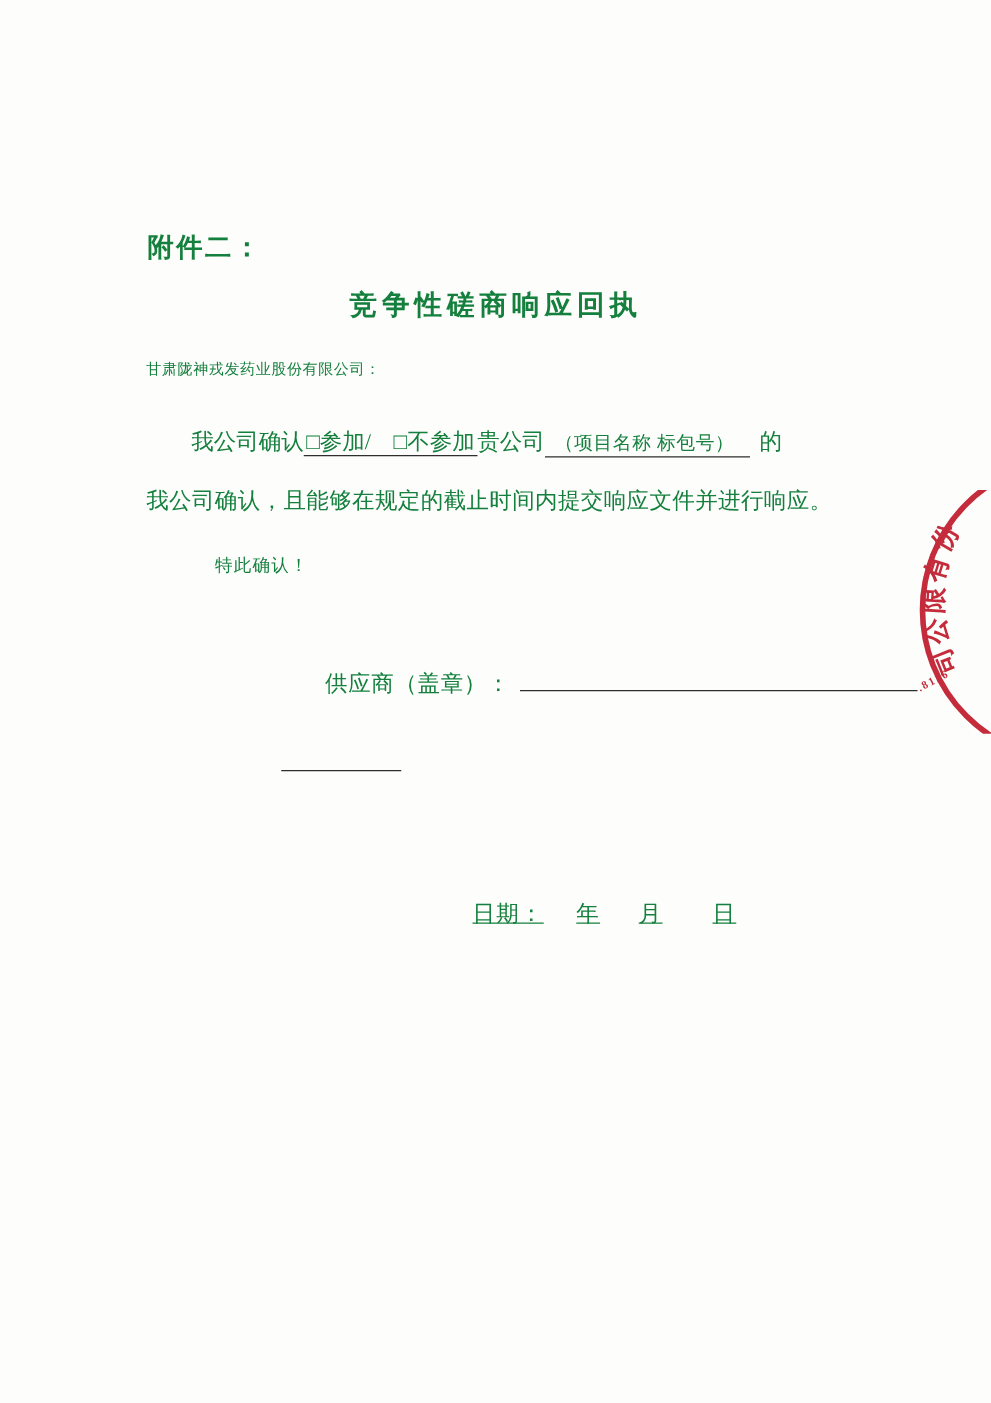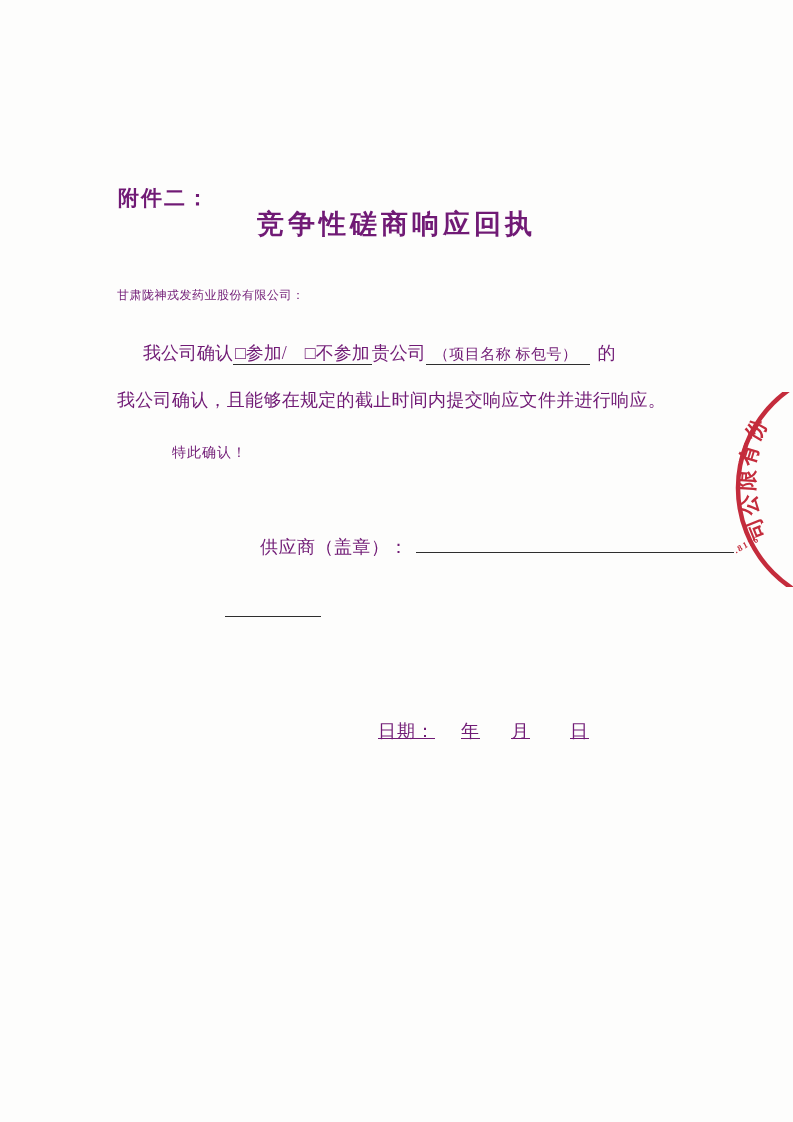--- a/index.html
+++ b/index.html
@@ -8,45 +8,45 @@
     background: #888;
   }
   .page {
     position: relative;
     width: 793px;
     height: 1122px;
     margin: 0 auto;
     background: #fdfdfc;
     overflow: hidden;
     font-family: "Liberation Serif", "DejaVu Serif", serif;
-    color: #701a75;
+    color: #15803d;
   }
   .abs { position: absolute; }
 
   .attachment-label {
     left: 118px; top: 184px;
     font-size: 21px;
     font-weight: bold;
     letter-spacing: 2px;
   }
   .doc-title {
-    left: 0; right: 0; top: 206px;
+    left: 0; right: 0; top: 229px;
     text-align: center;
-    font-size: 27px;
+    font-size: 22px;
     font-weight: bold;
     letter-spacing: 4px;
   }
   .addressee {
     left: 117px; top: 287px;
     font-size: 12px;
     letter-spacing: 0.5px;
     font-family: Liberation Mono, monospace;
   }
   .para-line1 {
-    left: 107px; top: 341px;
+    left: 117px; top: 341px;
     font-size: 18px;
     white-space: nowrap;
   }
   .para-line2 {
     left: 117px; top: 388px;
     font-size: 18px;
     letter-spacing: 0.3px;
     white-space: nowrap;
   }
   .indent { display: inline-block; width: 36px; }

